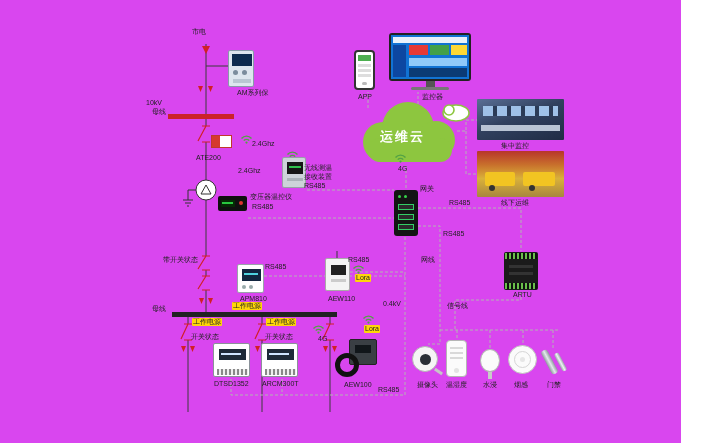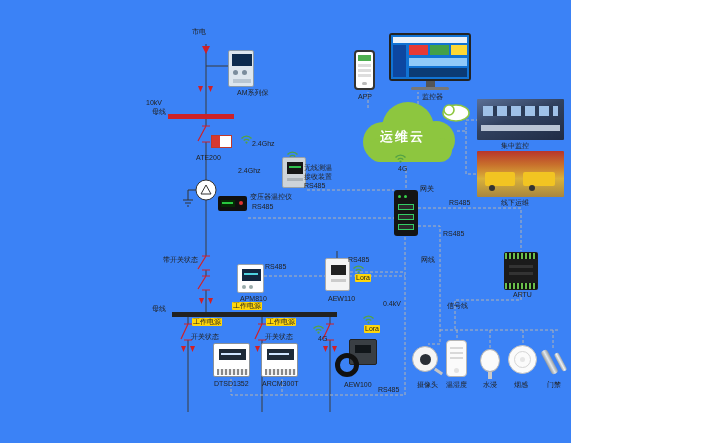--- a/index.html
+++ b/index.html
@@ -1,18 +1,18 @@
 <!DOCTYPE html>
 <html><head>
 <meta charset="utf-8">
 <style>
   *{margin:0;padding:0;box-sizing:border-box}
   html,body{background:#fff}
   body{font-family:"Liberation Sans","DejaVu Sans",sans-serif}
-  .stage{position:relative;width:571px;height:443px;background:#3b82f6;overflow:hidden}
+  .stage{position:relative;width:681px;height:443px;background:#d946ef;overflow:hidden}
   .stage svg.base{position:absolute;left:0;top:0}
   .lbl{position:absolute;font-size:7px;line-height:1.15;color:#222;white-space:nowrap}
   .ylbl{background:#ffd60a;padding:0 1px;border-radius:1px}
   .cloud-text{position:absolute;font-size:13px;font-weight:bold;color:#fff;letter-spacing:2px}
   .wifi{position:absolute;width:13px;height:11px}
   .wifi path{fill:none;stroke:#53a245;stroke-width:1.4}
   .wifi circle{fill:#53a245}
   .abs{position:absolute}
   .dev{position:absolute;background:#fff;border:1px solid #9aa3ab;border-radius:2px}
 </style>

